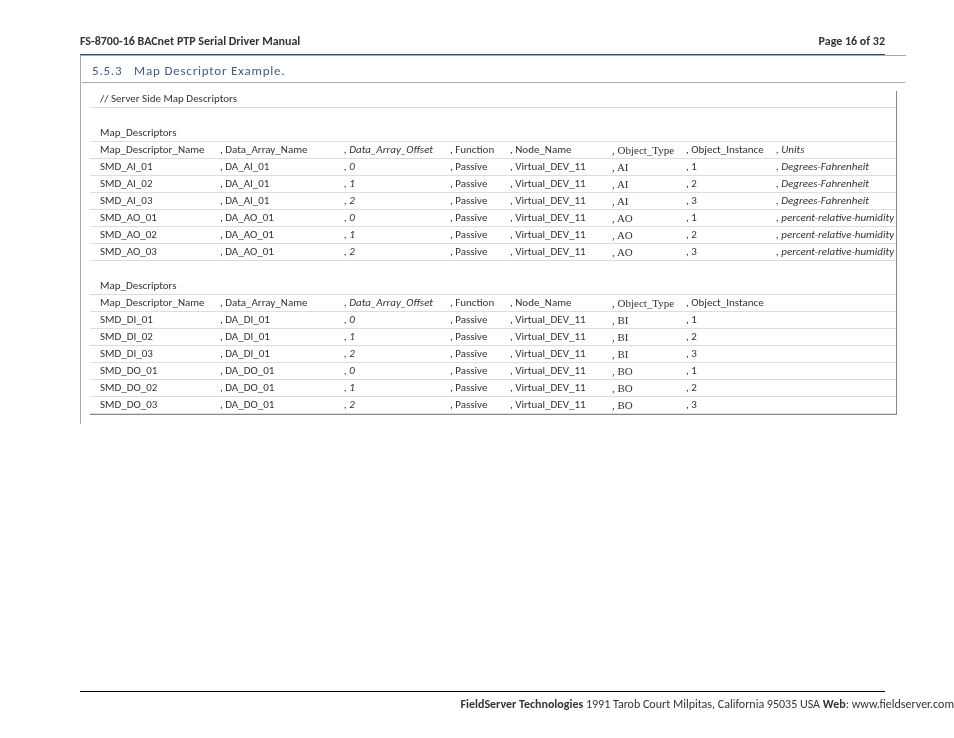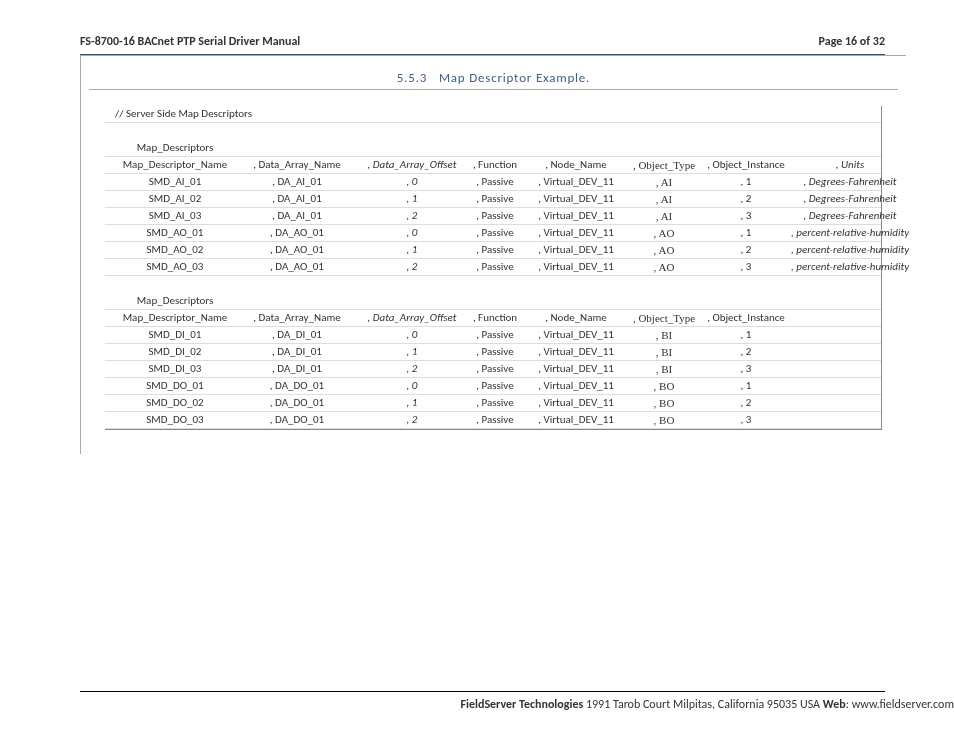--- a/index.html
+++ b/index.html
@@ -27,35 +27,34 @@
     font-size: 12px;
     border-bottom: 1.5px solid #2a4c8c;
     padding-bottom: 6px;
     width: 805px;
   }
   .content-box {
     border-left: 1px solid #aaa;
     border-top: 1px solid #aaa;
     width: 826px;
     box-sizing: border-box;
-    padding: 8px;
-    text-align: center;
+    padding: 1px;
   }
   .section-heading {
     padding: 6px 10px 4px 10px;
     color: #3f5d8a;
     font-size: 13px;
     letter-spacing: 0.8px;
     border-bottom: 1px solid #aaa;
   }
   .section-heading .num {
     padding-right: 8px;
   }
   .inner-box {
-    margin: 16px;
+    margin: 8px;
     border: 1px solid #888;
     border-left: none;
     border-top: none;
     padding: 0;
     background: #fff;
     font-size: 11px;
   }
   .row {
     display: flex;
     flex-wrap: nowrap;

